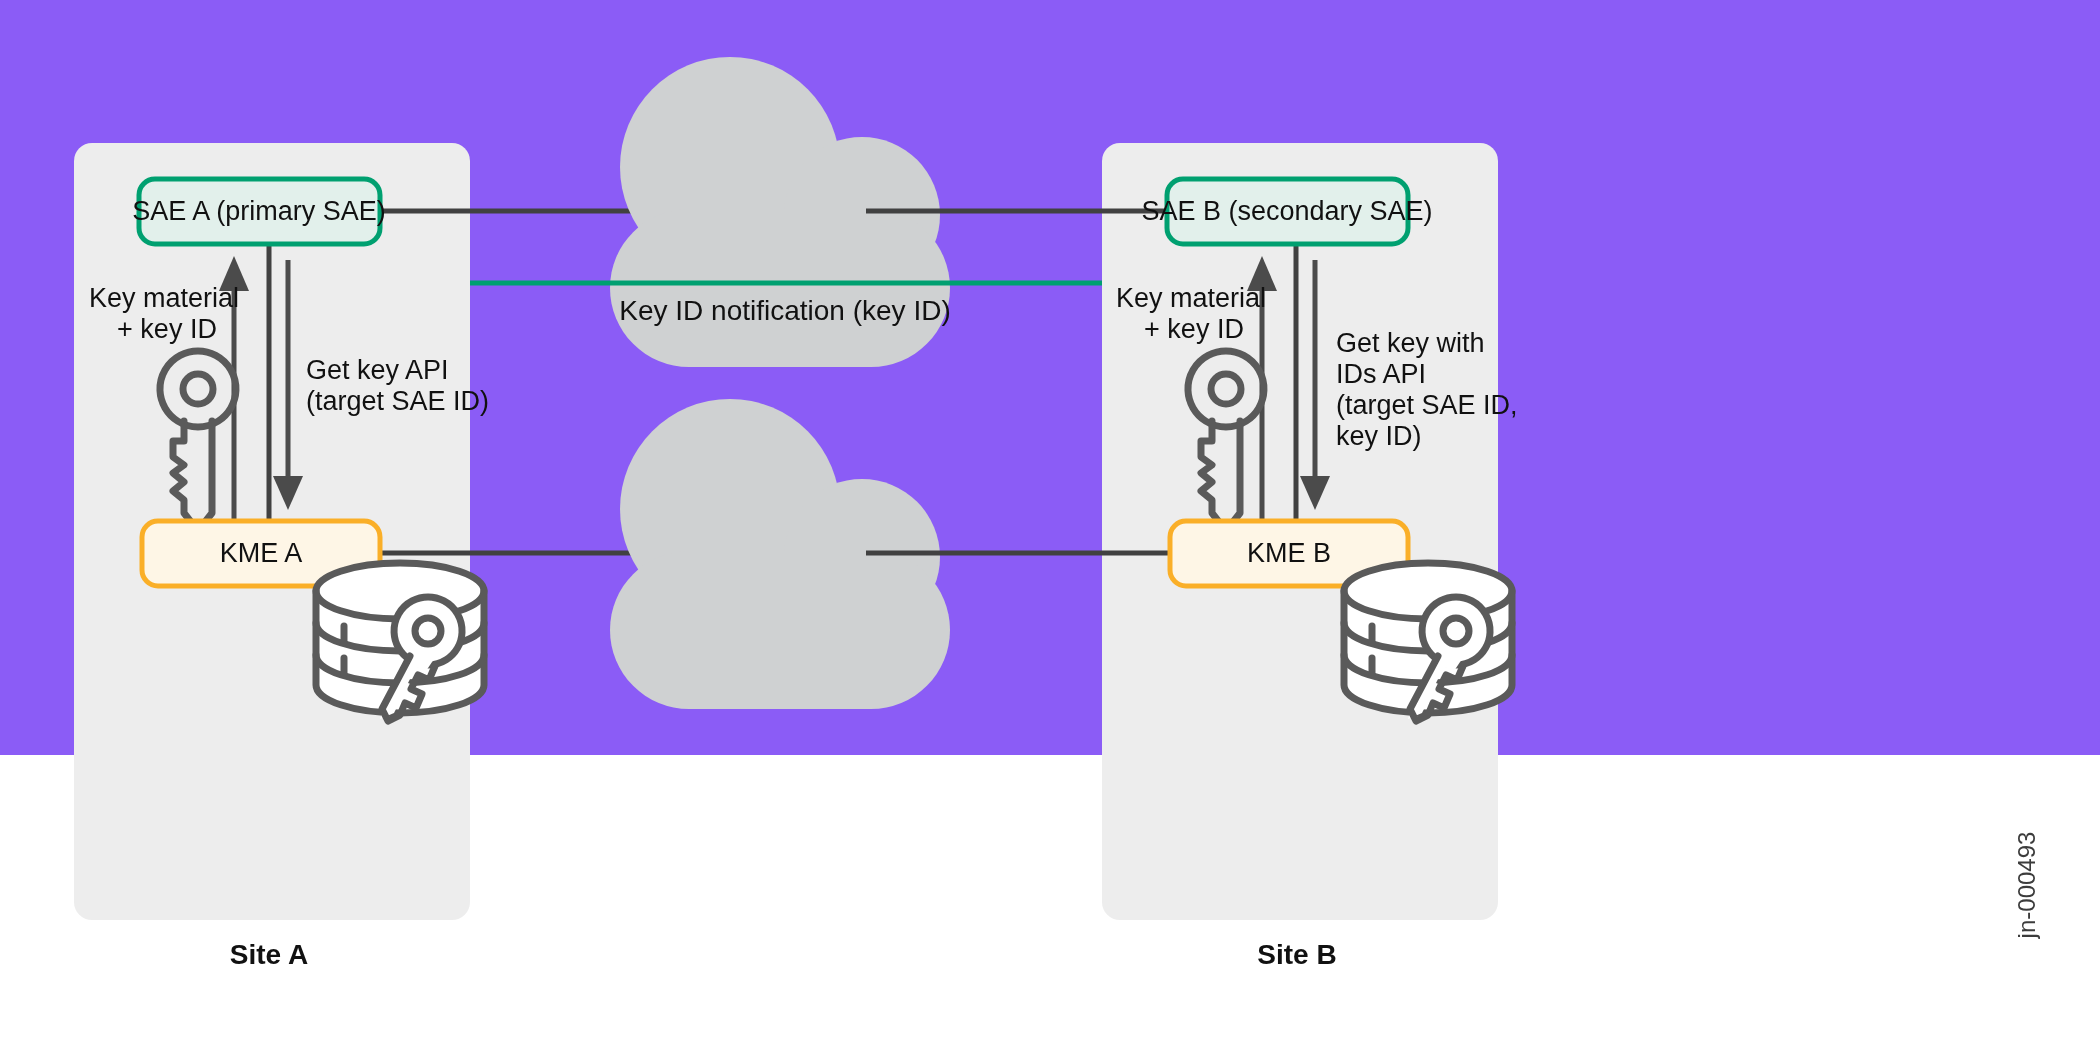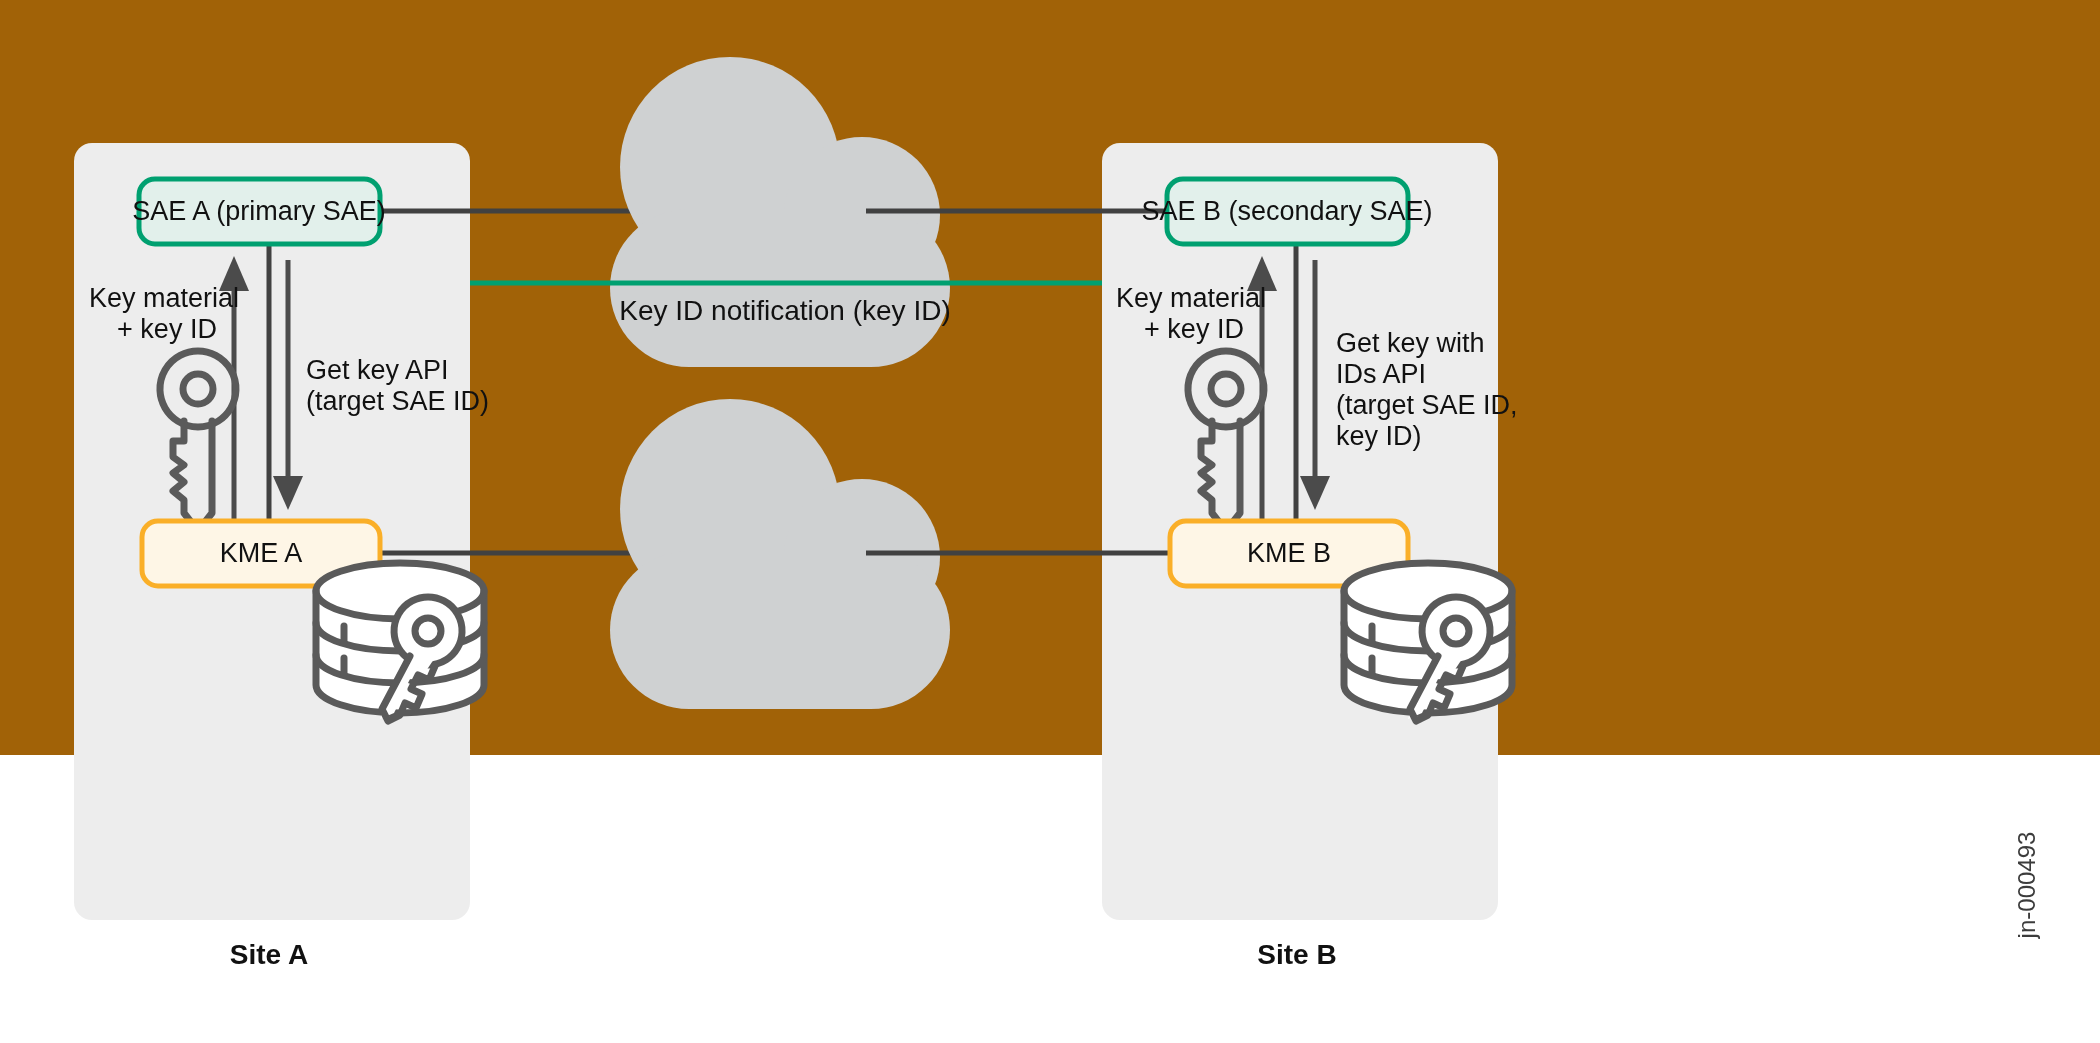--- a/index.html
+++ b/index.html
@@ -10,21 +10,21 @@
   body {
     width: 2100px;
     height: 1043px;
     font-family: "Liberation Sans", sans-serif;
     overflow: hidden;
   }
   #stage {
     position: relative;
     width: 2100px;
     height: 755px;
-    background: #a16207;
+    background: #8b5cf6;
   }
   #diagram {
     position: absolute;
     left: 0;
     top: 0;
     width: 2100px;
     height: 1043px;
   }
   .site-panel {
     fill: #EDEDED;

